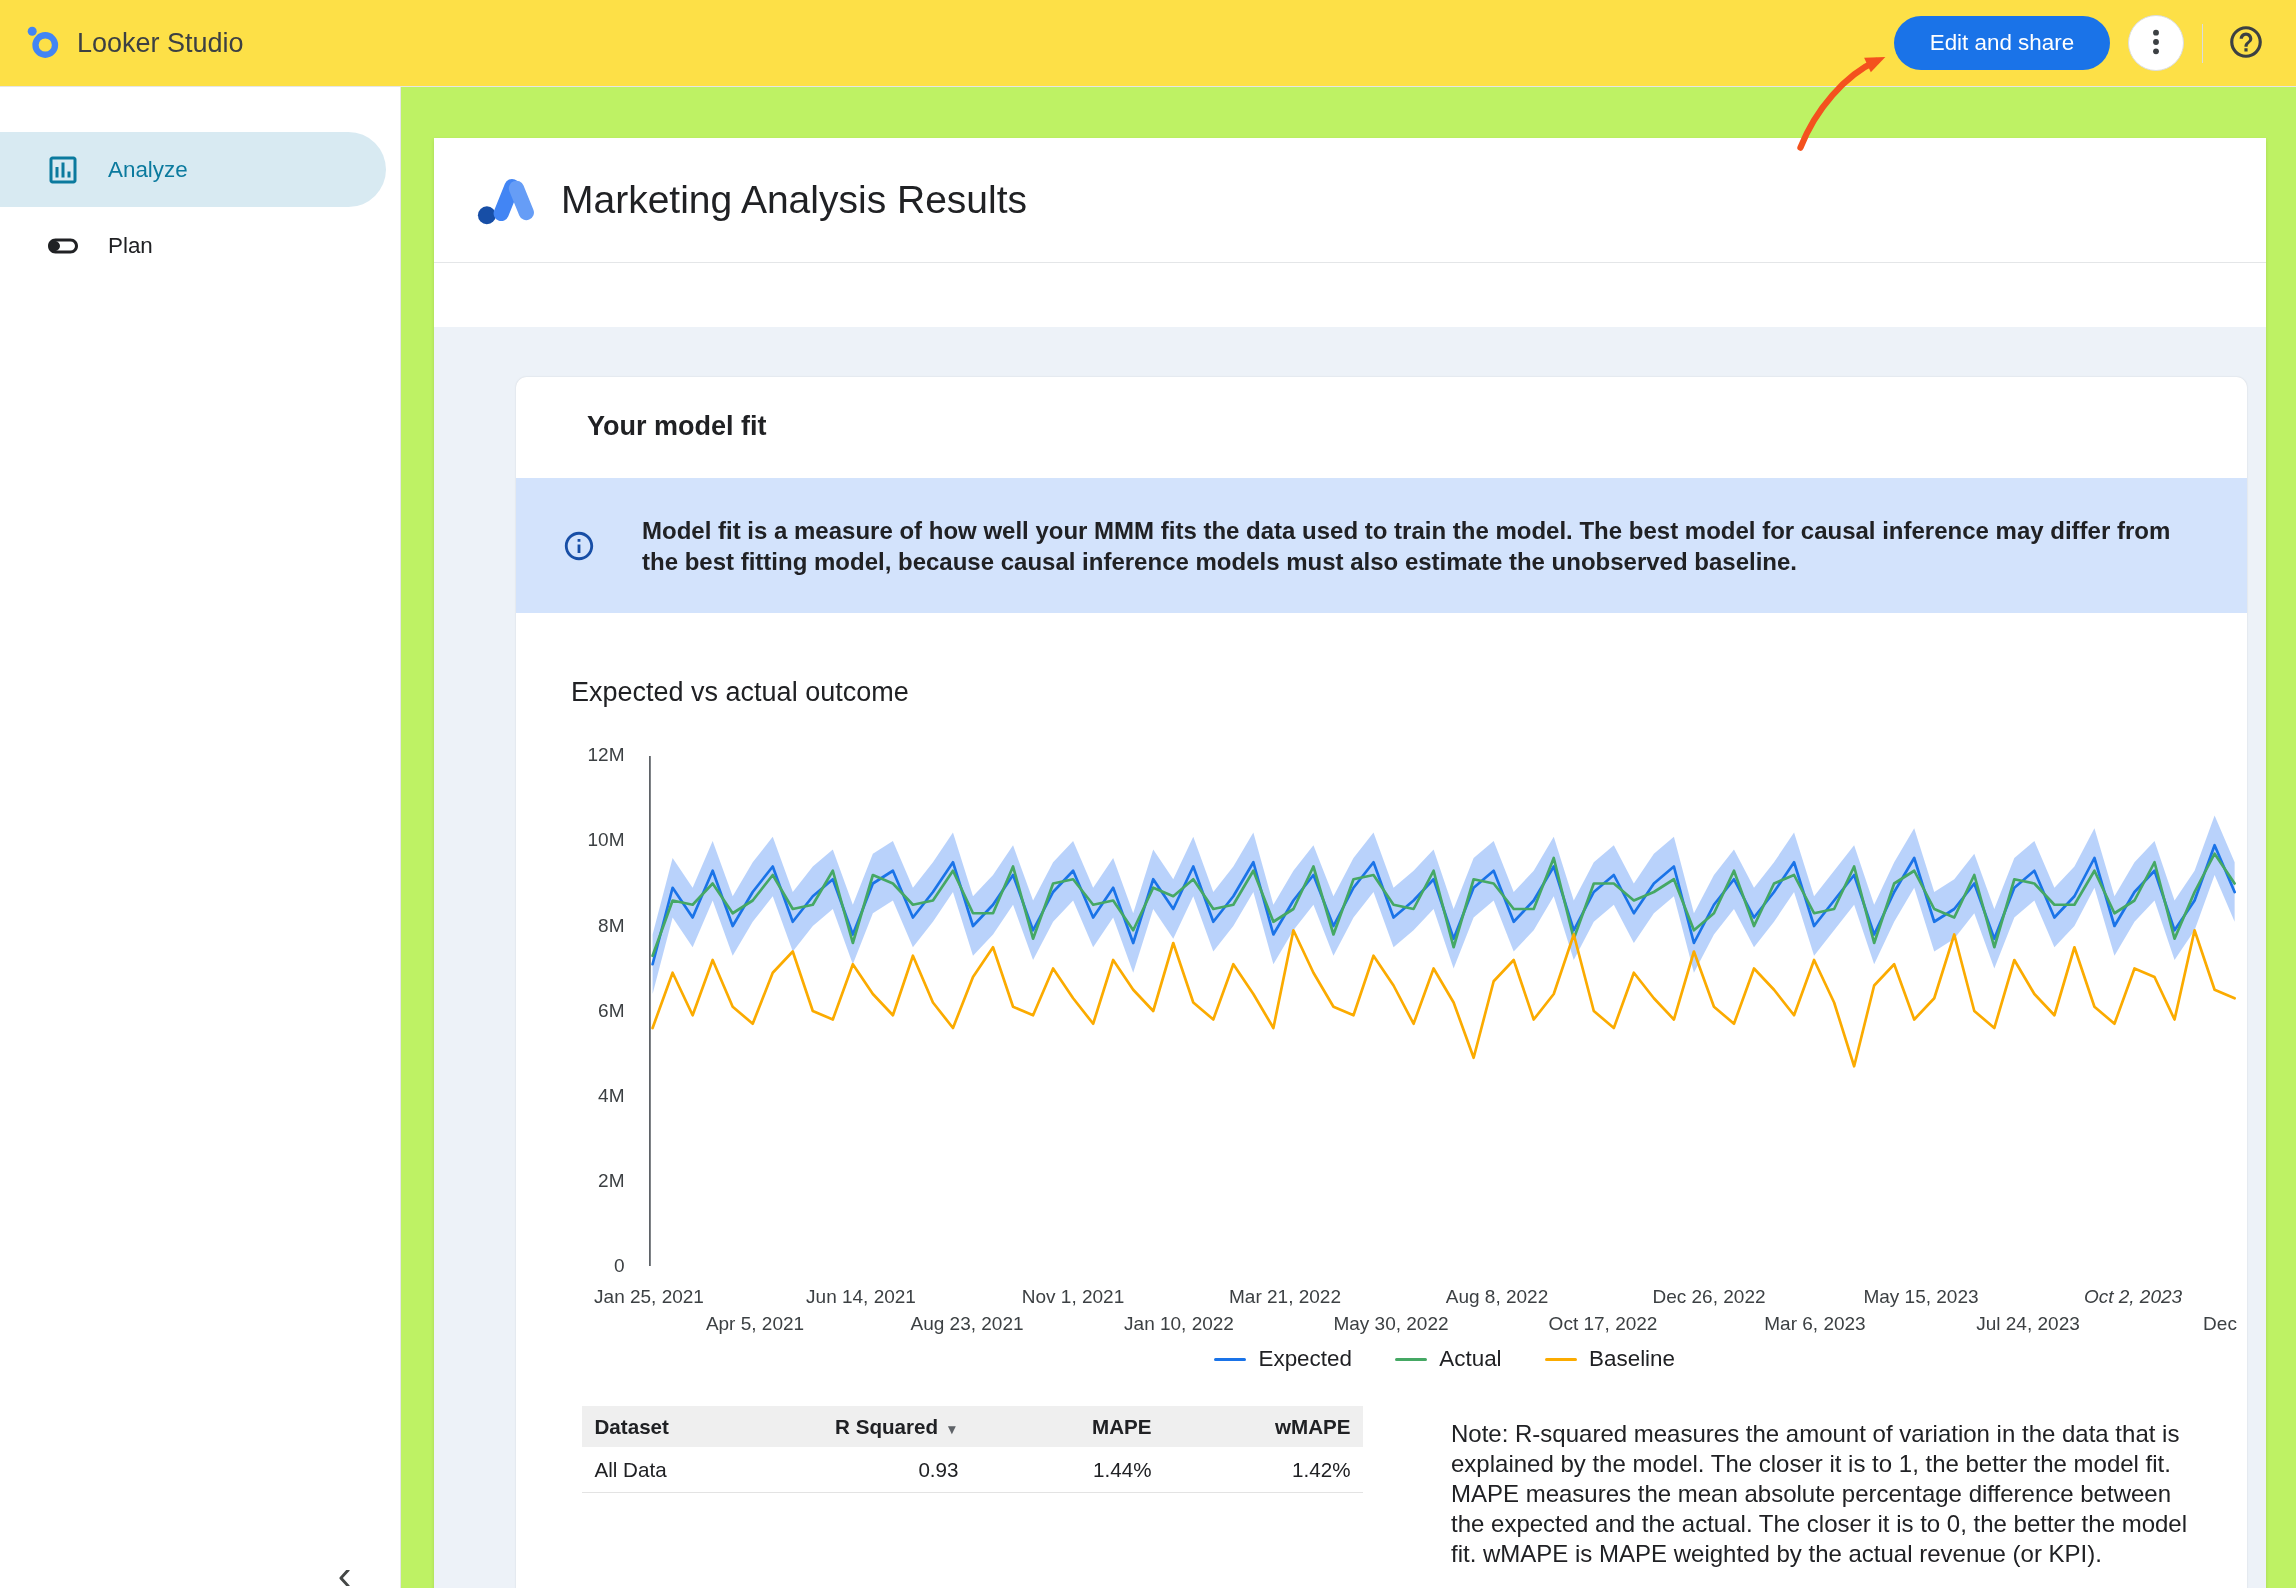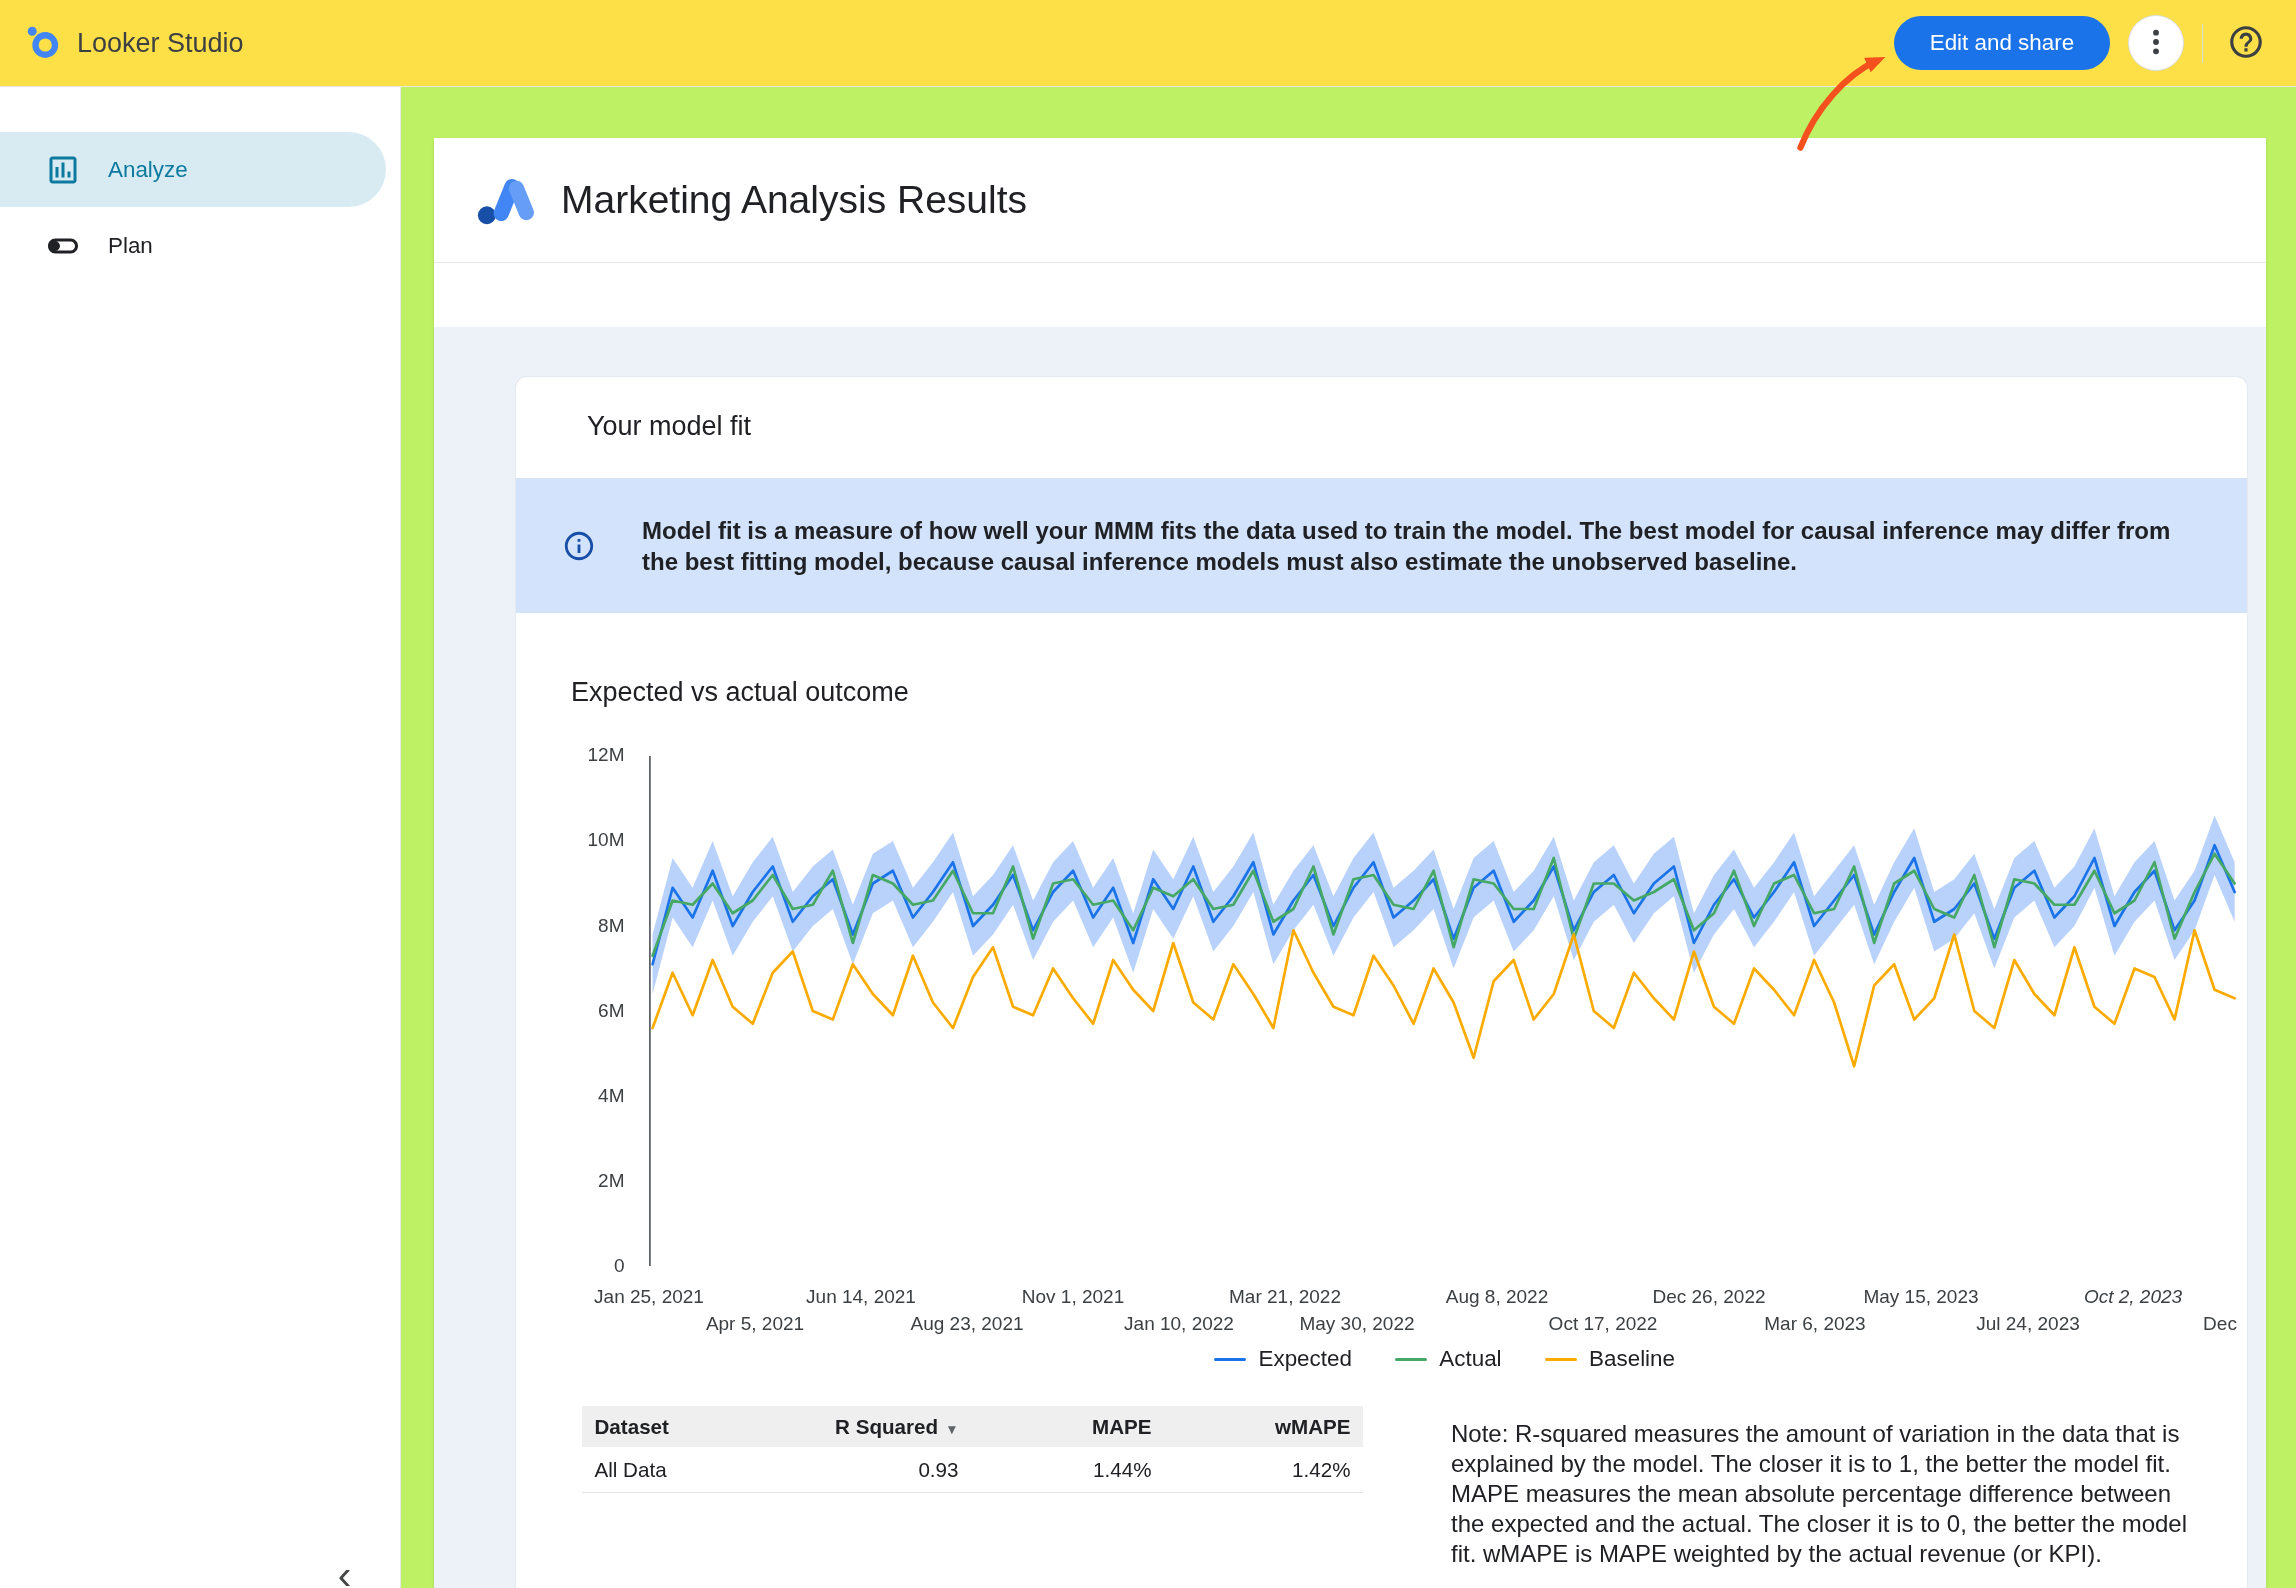--- a/index.html
+++ b/index.html
@@ -67,21 +67,21 @@
     padding-left:43px; border-bottom:0.9px solid #e4e6e8;
   }
   .meridian-logo { width:61px; height:52px; }
   .report-title { font-size:39px; font-weight:400; color:#202124; }
 
   .page-white-gap { height:64px; background:#fff; }
   .band { background:#edf2f8; padding:50px 19px 269px 82px; }
 
   
   .card { background:#fff; border-radius:10.7px; padding-top:34px; box-shadow:0 0.9px 1.8px rgba(60,64,67,.18); overflow:hidden; }
-  .card-title { font-size:27px; font-weight:400; margin:0 0 0 71px; }
+  .card-title { font-size:27px; font-weight:700; margin:0 0 0 71px; }
   .banner {
     margin-top:36px; min-height:88px; background:#d3e3fc;
     display:flex; align-items:center; padding:12.5px 54px 12.5px 0;font-weight:bold;
   }
   .banner-icon { width:126px; flex-shrink:0; display:flex; justify-content:center; color:#174ea6; }
   .banner-text { font-size:24px; line-height:31px; color:#202124; }
   .section-title { font-size:27px; font-weight:400; margin:64px 0 0 55px; }
 
   
   .chart-area { position:relative; margin-top:48px; padding-left:133px; }
@@ -228,21 +228,21 @@
                 <line x1="1" y1="0" x2="1" y2="570" stroke="#5f6368" stroke-width="2"></line>
               </svg>
             <div id="xticks">
                 <span class="xtick row1" style="left: 0px;">Jan 25, 2021</span>
                 <span class="xtick row2" style="left: 106px;">Apr 5, 2021</span>
                 <span class="xtick row1" style="left: 212px;">Jun 14, 2021</span>
                 <span class="xtick row2" style="left: 318px;">Aug 23, 2021</span>
                 <span class="xtick row1" style="left: 424px;">Nov 1, 2021</span>
                 <span class="xtick row2" style="left: 530px;">Jan 10, 2022</span>
                 <span class="xtick row1" style="left: 636px;">Mar 21, 2022</span>
-                <span class="xtick row2" style="left: 708px;">May 30, 2022</span>
+                <span class="xtick row2" style="left: 742px;">May 30, 2022</span>
                 <span class="xtick row1" style="left: 848px;">Aug 8, 2022</span>
                 <span class="xtick row2" style="left: 954px;">Oct 17, 2022</span>
                 <span class="xtick row1" style="left: 1060px;">Dec 26, 2022</span>
                 <span class="xtick row2" style="left: 1166px;">Mar 6, 2023</span>
                 <span class="xtick row1" style="left: 1272px;">May 15, 2023</span>
                 <span class="xtick row2" style="left: 1379px;">Jul 24, 2023</span>
                 <span class="xtick row1" style="left: 1484px; font-style: italic;">Oct 2, 2023</span>
                 <span class="xtick row2" style="left: 1571px;">Dec</span>
               </div>
           </div>

